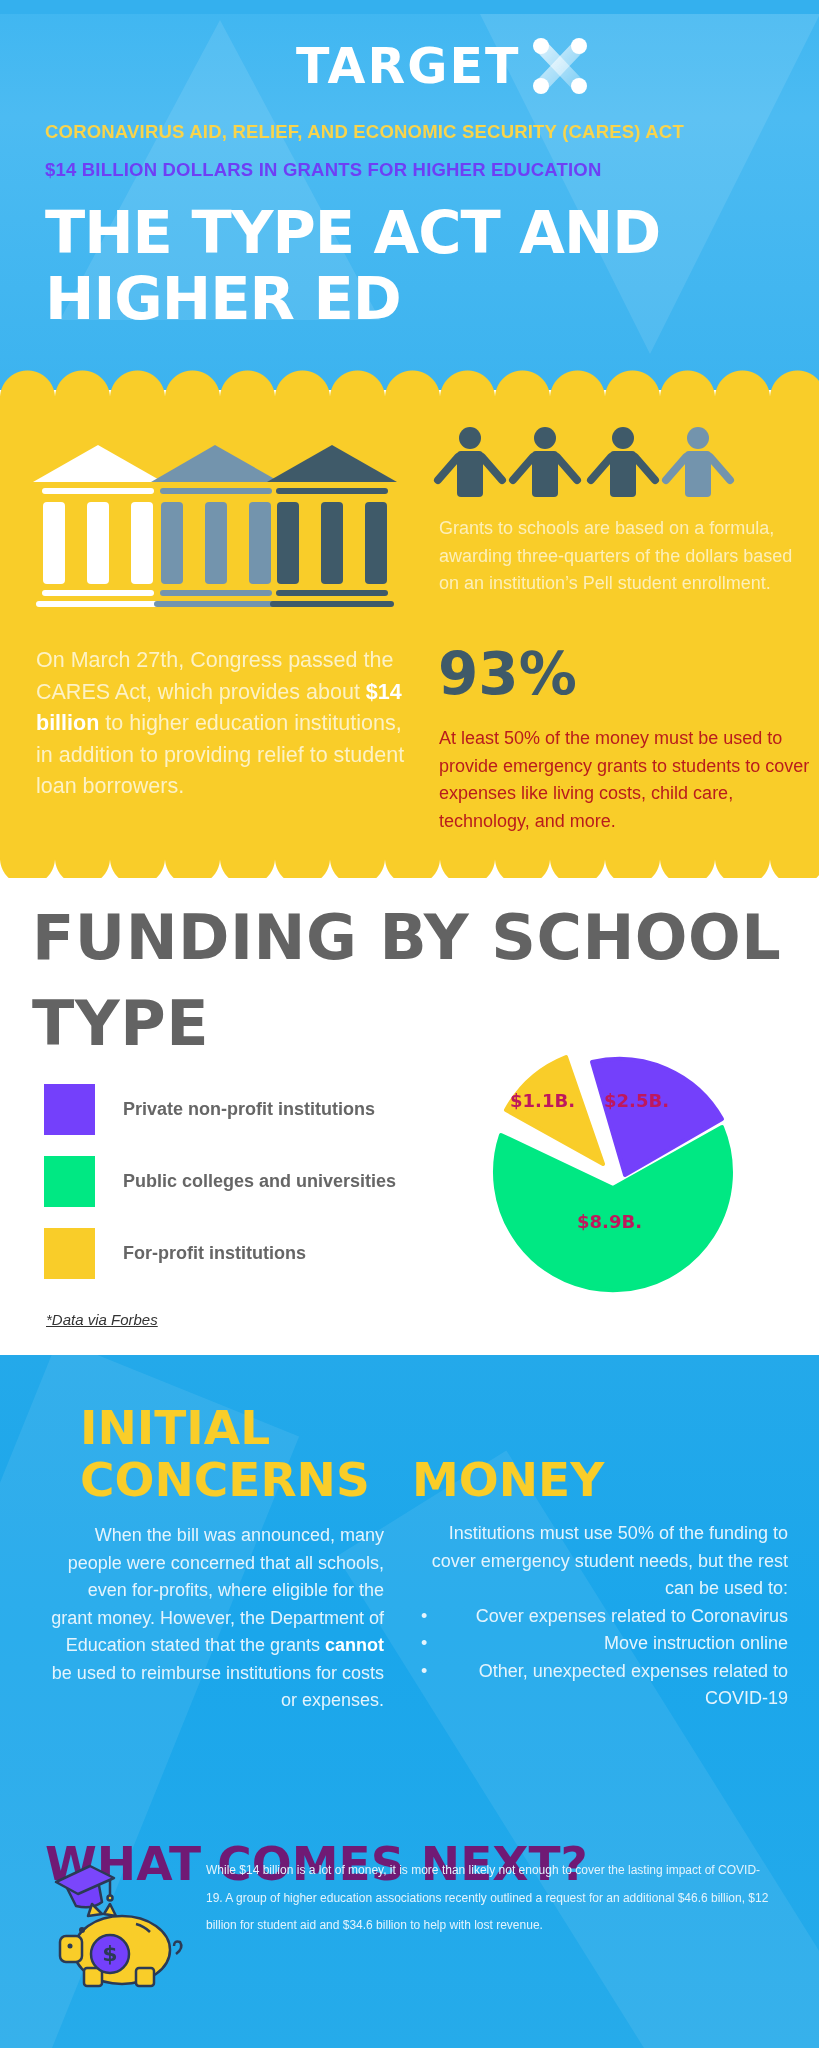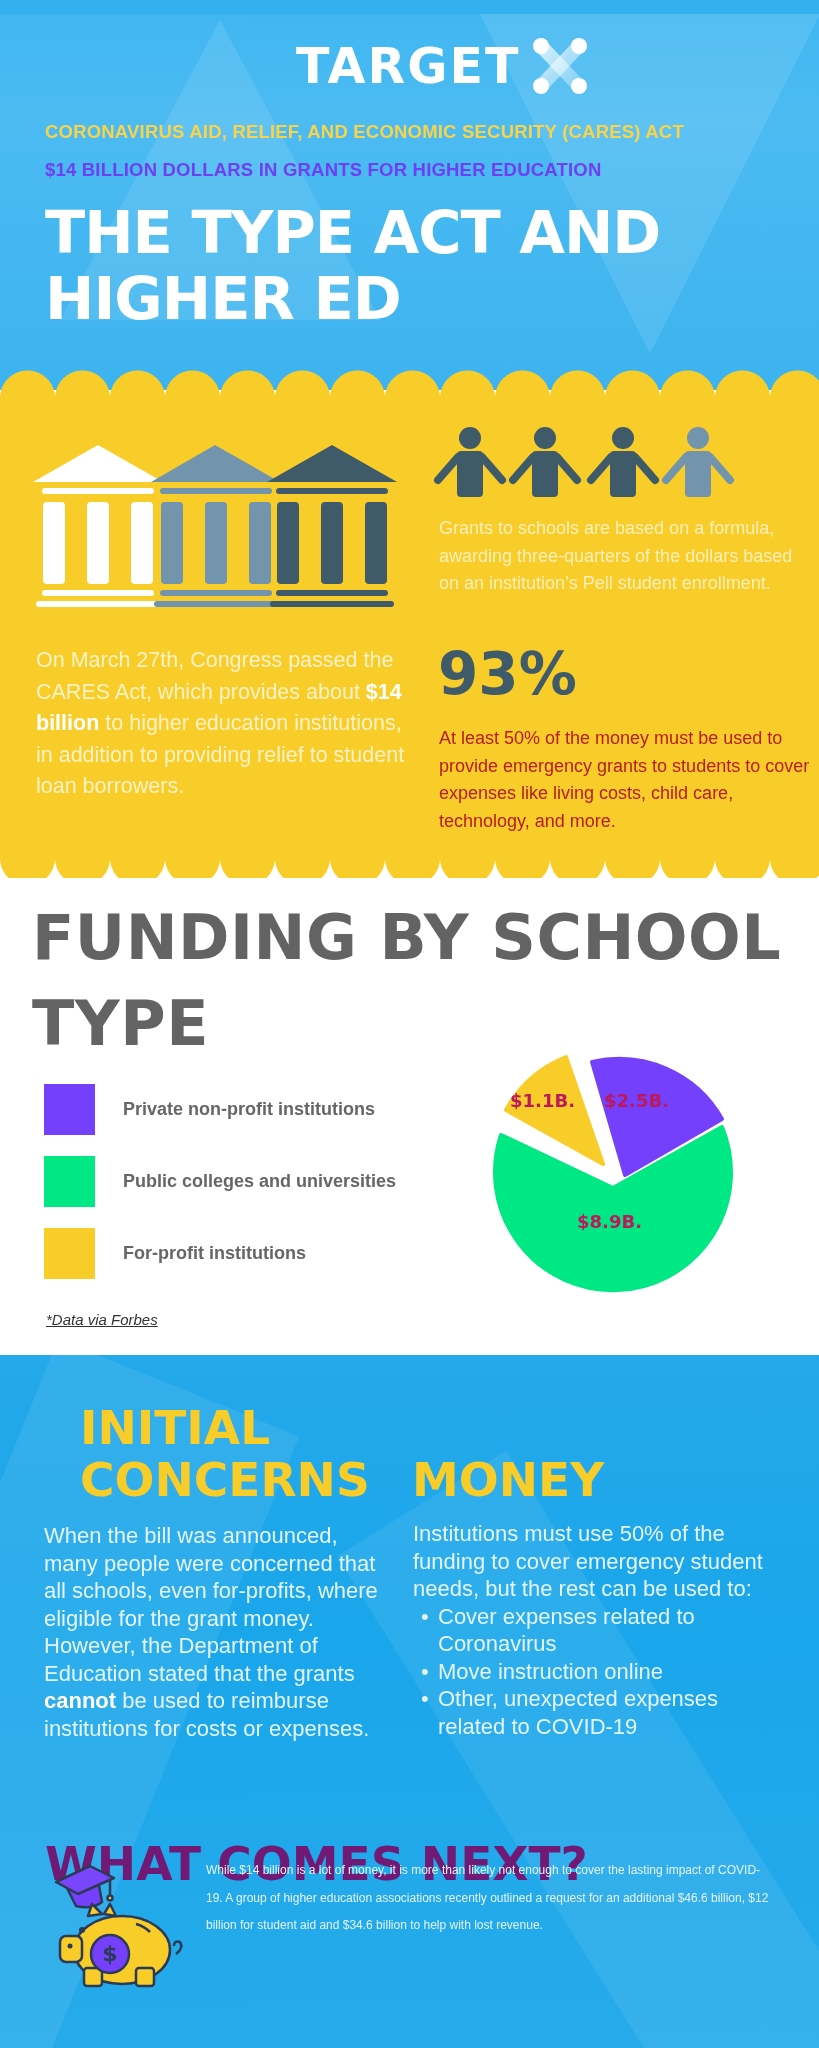--- a/index.html
+++ b/index.html
@@ -48,21 +48,21 @@
   .pie-label { position: absolute; font-family: "DejaVu Sans", sans-serif; font-weight: bold; font-size: 18px; color: #be185d; }
 
   
   .bottom {
     position: absolute; left: 0; top: 1355px; width: 819px; height: 693px;
     background: linear-gradient(180deg, #24a9ea 0%, #1aa6eb 40%, #26abea 100%);
     overflow: hidden;
   }
   .bottom .diag { position: absolute; opacity: 0.08; background: #ffffff; }
   .sec-title { position: absolute; font-family: "DejaVu Sans", sans-serif; font-weight: bold; font-size: 47px; line-height: 52px; color: #f9cd29; }
-  .sec-body { position: absolute; font-family: "Liberation Sans", sans-serif; font-size: 22px; line-height: 27.5px; color: #e4f4fd; }
+  .sec-body { position: absolute; font-family: "Liberation Sans", sans-serif; font-size: 18px; line-height: 27.5px; color: #e4f4fd; text-align: right; }
   .sec-body b { color: #ffffff; }
   .bullets { list-style: none; margin-top: 0; }
   .bullets li { position: relative; padding-left: 25px; }
   .bullets li::before { content: "\2022"; position: absolute; left: 8px; top: 0; }
   .next-title { position: absolute; left: 45px; top: 1836px; font-family: "DejaVu Sans", sans-serif; font-weight: bold; font-size: 47px; color: #701a75; text-align: center; }
   .next-body { position: absolute; left: 206px; top: 1857px; width: 570px; font-family: "Liberation Sans", sans-serif; font-size: 12px; line-height: 27.5px; color: #e4f4fd; }
   .piggy { position: absolute; left: 52px; top: 1858px; }
 </style>
 </head>
 <body>

